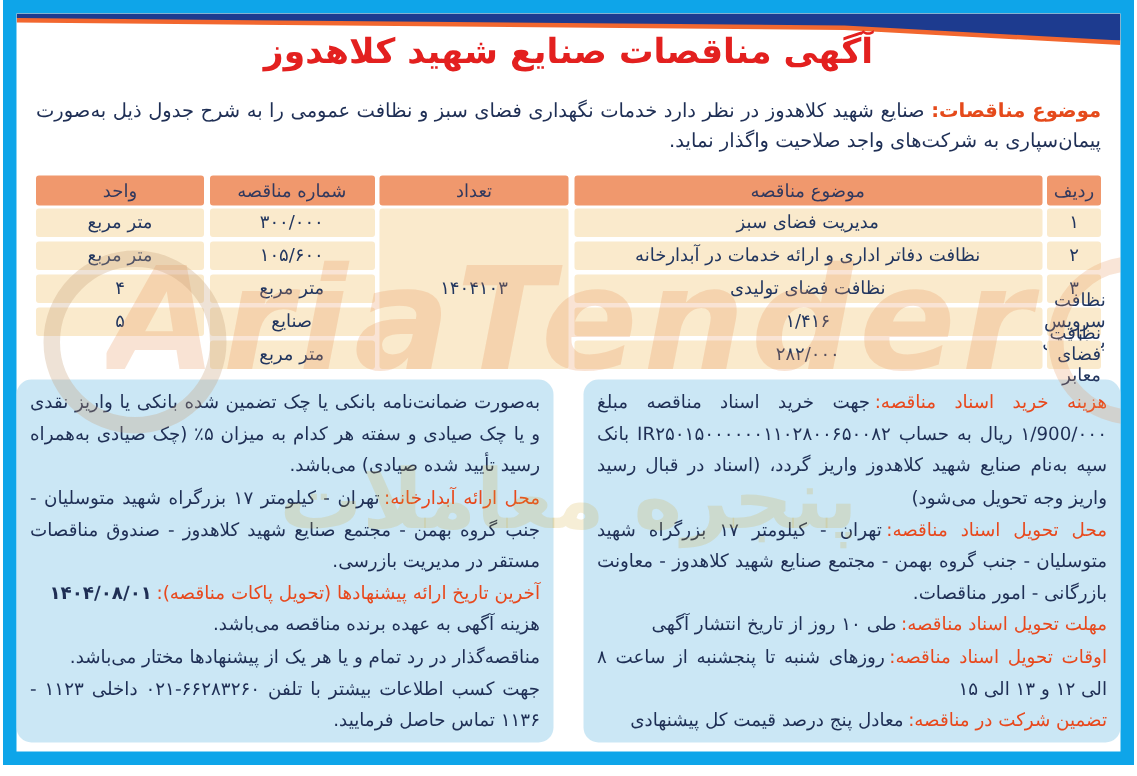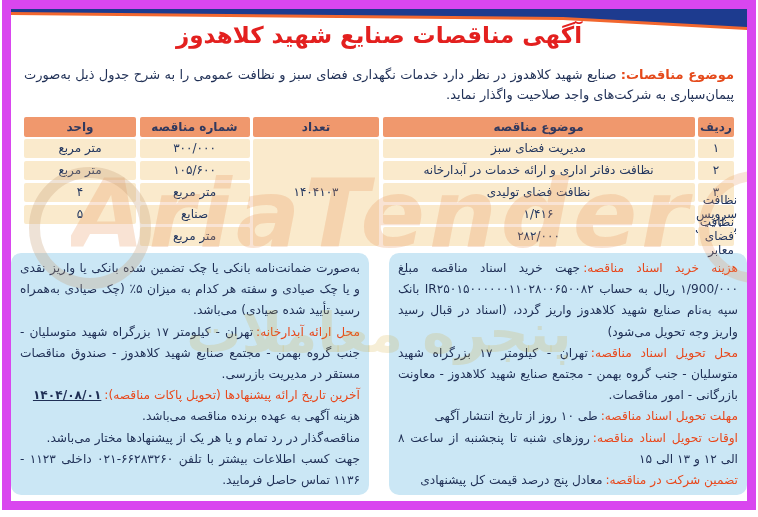--- a/index.html
+++ b/index.html
@@ -1,47 +1,47 @@
 <!DOCTYPE html>
 <html dir="rtl" lang="fa"><head>
 <meta charset="utf-8">
 <style>
   html,body{margin:0;padding:0;background:#fff;}
   body{font-family:"DejaVu Sans",sans-serif;}
   .page{position:relative;width:758px;height:517px;background:#fff;overflow:hidden;}
-  .frame{position:absolute;left:2px;right:2px;top:0;bottom:7px;background:#d946ef;}
+  .frame{position:absolute;left:2px;right:2px;top:0;bottom:7px;background:#0ea5e9;}
   .content{position:absolute;inset:9px;background:#ffffff;overflow:hidden;}
   
   .ribbon{position:absolute;top:0;left:0;right:0;height:26px;}
   .ribbon .orange{position:absolute;inset:0;background:#f2672f;
     clip-path:polygon(0 0,100% 0,100% 21px,75% 11px,0 6px);}
   .ribbon .navy{position:absolute;inset:0;background:#1d3b8f;
     clip-path:polygon(0 0,100% 0,100% 18px,75% 8px,0 3px);}
   .title{position:absolute;top:13px;left:0;right:0;text-align:center;
     color:#e3201f;font-size:23px;font-weight:bold;letter-spacing:-0.5px;}
   .intro{position:absolute;top:56px;right:13px;left:13px;
     color:#1f2f55;font-size:13px;line-height:20px;text-align:justify;}
   .intro .lbl{color:#e54a1b;font-weight:bold;}
   
   .ttable{position:absolute;top:108px;right:13px;left:13px;
     display:grid;grid-template-columns:36px 1fr 126px 110px 112px;
     grid-auto-rows:18.5px;gap:3.5px;z-index:1;}
   .cell{display:flex;align-items:center;justify-content:center;
     background:#faeacc;color:#22365f;font-size:12px;border-radius:2px;}
-  .cell.h{background:#f0986d;height:20px;font-weight:700;color:#31395e;}
+  .cell.h{background:#f0986d;height:20px;font-weight:400;color:#31395e;}
   .cell.num{grid-column:3;grid-row:2/span 5;}
   
   .cols{position:absolute;top:244px;left:0;right:0;bottom:6px;
     display:flex;gap:20px;}
   .col{flex:1;background:#cbe7f5;padding:5px 9px 4px 9px;
     color:#1f2f55;font-size:12.2px;line-height:21.2px;text-align:justify;border-radius:10px;}
   .col p{margin:0;}
   .col .lbl{color:#e8481c;font-weight:normal;margin-left:3px;}
   .col .lbl:empty{display:none;margin:0;}
-  .col .strong{font-weight:bold;text-decoration:underline;}
+  .col .strong{font-weight:bold;}
   
   .wm-brand{position:absolute;top:150px;left:60px;right:0;height:110px;
     font-size:95px;font-weight:bold;letter-spacing:4px;white-space:nowrap;
     color:rgba(231,148,88,0.26);z-index:2;pointer-events:none;direction:ltr;overflow:hidden;font-style:italic;}
   .wm-circle{position:absolute;border-radius:50%;z-index:2;pointer-events:none;}
   .wm-c1{left:18px;top:158px;width:100px;height:100px;border:11px solid rgba(200,160,120,0.30);}
   .wm-c2{left:688px;top:162px;width:92px;height:92px;border:10px solid rgba(231,148,88,0.24);}
   .wm-fa{position:absolute;top:292px;left:0;right:0;text-align:center;
     font-size:55px;font-weight:bold;letter-spacing:14px;
     color:rgba(208,172,48,0.20);z-index:2;pointer-events:none;}

